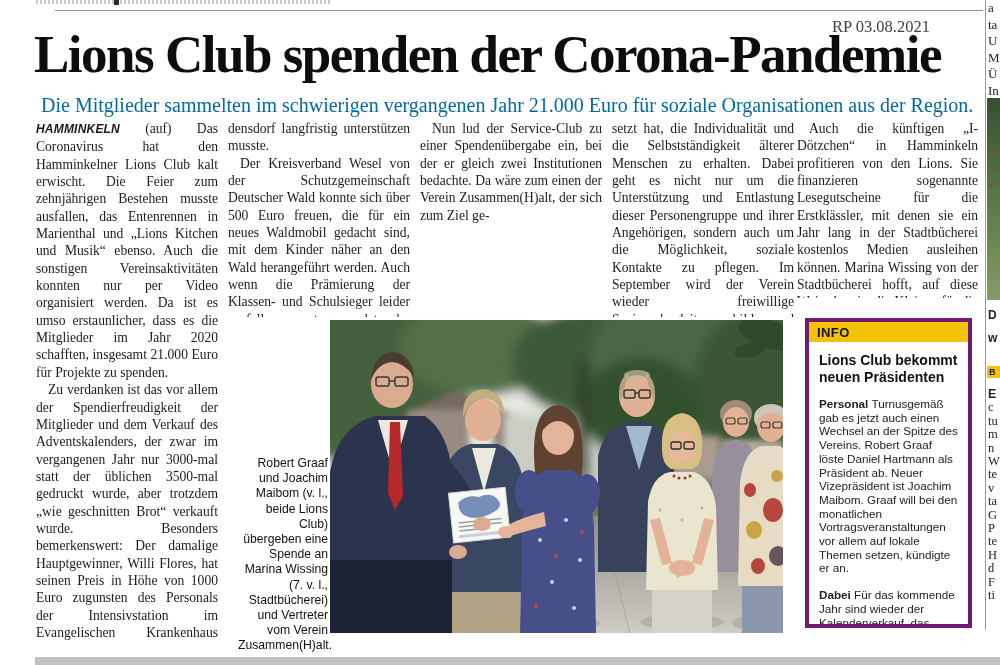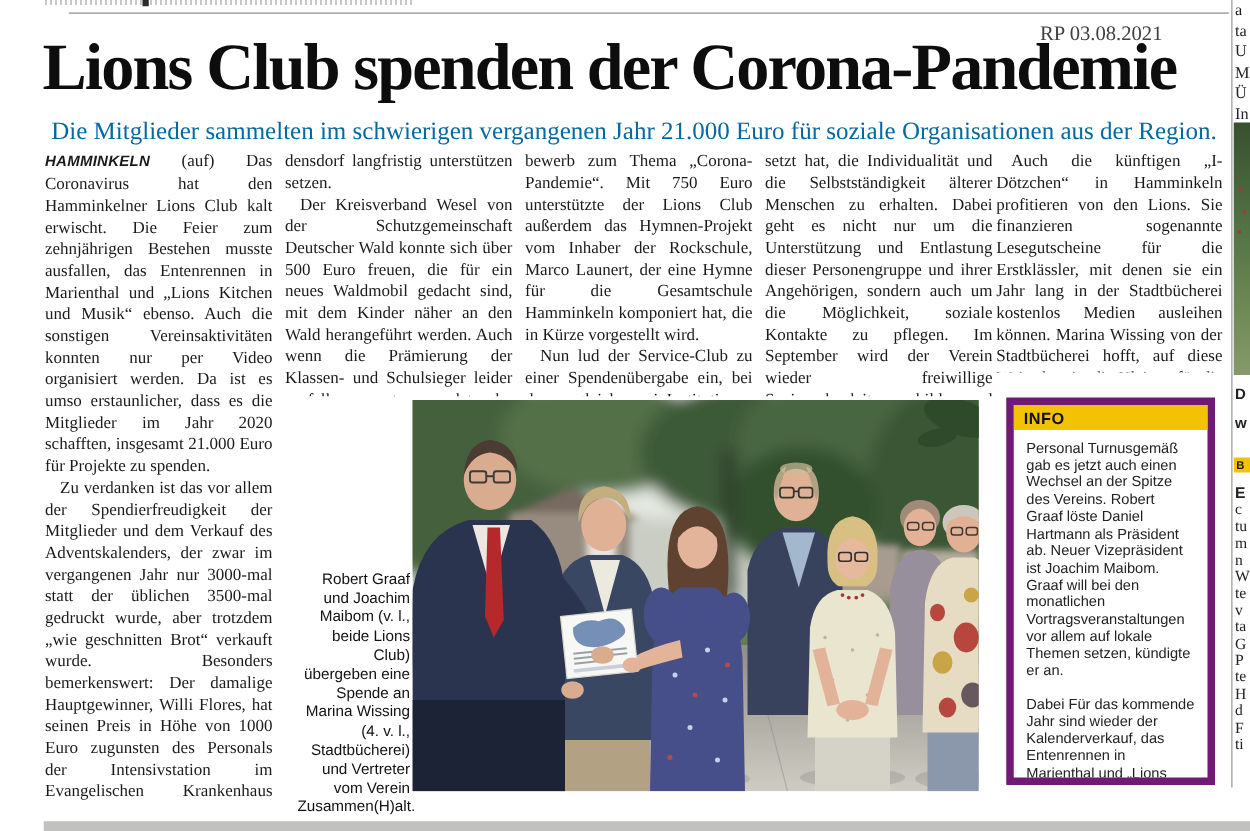--- a/index.html
+++ b/index.html
@@ -19,28 +19,28 @@
     font-weight:700;letter-spacing:-1.5px;color:#0d0d0d;font-family:"Liberation Serif",serif;}
   .subheadline{left:36px;top:88px;width:946px;margin:5px;font-size:20px;line-height:24px;color:#0369a1;}
   .col{top:120px;width:182px;font-size:13.6px;line-height:17.35px;
     text-align:justify;overflow:hidden;hyphens:auto;}
   .col p{margin:0;}
   .col p.ind{text-indent:12px;}
   .lead{font-family:"Liberation Sans",sans-serif;font-weight:700;font-size:12px;letter-spacing:.2px;font-style:italic;}
   .caption{left:238px;top:456px;width:90px;text-align:right;
     font-family:"Liberation Sans",sans-serif;font-size:12.2px;line-height:15.2px;color:#111;}
   .credit{font-size:7.6px;color:#3a3a3a;margin-top:3px;letter-spacing:.2px;}
-  .infobox{left:805px;top:318px;width:167px;height:310px;border:6px solid #701a75;
+  .infobox{left:805px;top:318px;width:167px;height:310px;border:4px solid #701a75;
     box-sizing:border-box;background:#fff;font-family:"Liberation Sans",sans-serif;overflow:hidden;}
   .info-head{height:20px;display:flex;align-items:center;padding:0 8px;
     font-weight:700;font-size:13px;letter-spacing:.4px;color:#111;}
   .info-body{padding:8px 10px 0 10px;}
   .info-title{font-weight:700;font-size:14px;line-height:16.5px;margin:2px 0 12px;color:#111;}
   .info-p{font-size:11.7px;line-height:13.7px;margin:0 0 13px;color:#222;}
-  .info-lead{font-weight:400;margin-top:12px;}
+  .info-lead{font-weight:700;margin-top:12px;}
   .vrule{left:985px;top:0;width:1px;height:630px;background:#9a9a9a;}
   .edge{left:988px;width:14px;overflow:hidden;color:#222;}
   .edge span{display:block;}
   .edge-top{top:0;height:96px;font-size:13px;line-height:16.5px;}
   .edge-green{left:987px;top:98px;width:13px;height:202px;
     background:linear-gradient(180deg,#37502f 0%,#4a6a3e 30%,#5d7c4a 55%,#6f8a55 75%,#87996a 100%);}
   .edge-dot{position:absolute;width:3px;height:3px;border-radius:50%;background:#a23c32;}
   .edge-mid{top:304px;height:52px;font-family:"Liberation Sans",sans-serif;
     font-weight:700;font-size:12px;line-height:23px;}
   .edge-yellow{left:987px;top:366px;width:13px;height:12px;
@@ -62,26 +62,25 @@
 <h1 class="abs headline">Lions Club spenden der Corona-Pandemie</h1>
 <p class="abs subheadline">Die Mitglieder sammelten im schwierigen vergangenen Jahr 21.000 Euro für soziale Organisationen aus der Region.</p>
 
 <div class="abs col" style="left:36px;height:522px;">
   <p><span class="lead">HAMMINKELN</span> <span>(auf)</span> <span>Das Coronavirus hat den Hamminkelner Lions Club kalt erwischt. Die Feier zum zehnjährigen Bestehen musste ausfallen, das Entenrennen in Marienthal und „Lions Kitchen und Musik“ ebenso. Auch die sonstigen Vereinsaktivitäten konnten nur per Video organisiert werden. Da ist es umso erstaunlicher, dass es die Mitglieder im Jahr 2020 schafften, insgesamt 21.000 Euro für Projekte zu spenden.</span></p>
   <p class="ind">Zu verdanken ist das vor allem der Spendierfreudigkeit der Mitglieder und dem Verkauf des Adventskalenders, der zwar im vergangenen Jahr nur 3000-mal statt der üblichen 3500-mal gedruckt wurde, aber trotzdem „wie geschnitten Brot“ verkauft wurde. Besonders bemerkenswert: Der damalige Hauptgewinner, Willi Flores, hat seinen Preis in Höhe von 1000 Euro zugunsten des Personals der Intensivstation im Evangelischen Krankenhaus Wesel gespendet. Das will nun eine zünftige Grillfete organisieren.</p>
 
 </div>
 
 <div class="abs col" style="left:228px;height:197px;">
-  <p>densdorf langfristig unterstützen setzen.</p>
+  <p>densdorf langfristig unterstützen musste.</p>
   <p class="ind">Der Kreisverband Wesel von der Schutzgemeinschaft Deutscher Wald konnte sich über 500 Euro freuen, die für ein neues Waldmobil gedacht sind, mit dem Kinder näher an den Wald herangeführt werden. Auch wenn die Prämierung der Klassen- und Schulsieger leider ausfallen musste, spendete der Lions Club dem Förderverein der Gesamtschule 800 Euro für den Lions-Malwett-</p>
 </div>
 
 <div class="abs col" style="left:420px;height:197px;">
-  <p>bewerb zum Thema „Corona-Pandemie“. Mit 750 Euro unterstützte der Lions Club außerdem das Hymnen-Projekt vom Inhaber der Rockschule, Marco Launert, der eine Hymne für die Gesamtschule Hamminkeln komponiert hat, die in Kürze vorgestellt wird.</p>
   <p class="ind">Nun lud der Service-Club zu einer Spendenübergabe ein, bei der er gleich zwei Institutionen bedachte. Da wäre zum einen der Verein Zusammen(H)alt, der sich zum Ziel ge-</p>
 </div>
 
 <div class="abs col" style="left:612px;height:197px;">
   <p>setzt hat, die Individualität und die Selbstständigkeit älterer Menschen zu erhalten. Dabei geht es nicht nur um die Unterstützung und Entlastung dieser Personengruppe und ihrer Angehörigen, sondern auch um die Möglichkeit, soziale Kontakte zu pflegen. Im September wird der Verein wieder freiwillige Seniorenbegleiter ausbilden und einen Teil der 1500 Euro für Referenten ausgeben. Außerdem hat der Verein Zusammen(H)alt ein Büro an der</p>
 </div>
 
 <div class="abs col" style="left:797px;width:181px;height:178px;">
   <p class="ind">Auch die künftigen „I-Dötzchen“ in Hamminkeln profitieren von den Lions. Sie finanzieren sogenannte Lesegutscheine für die Erstklässler, mit denen sie ein Jahr lang in der Stadtbücherei kostenlos Medien ausleihen können. Marina Wissing von der Stadtbücherei hofft, auf diese Weise bereits die Kleinen für die Bücherei begeistern zu können, um die Lesekompetenz zu steigern.</p>
 </div>
@@ -266,27 +265,28 @@
   <ellipse cx="176" cy="212" rx="8" ry="6" fill="#e4b49a"></ellipse>
   <ellipse cx="128" cy="232" rx="9" ry="7" fill="#d9ac8f"></ellipse>
 
   <g fill="#2f4a2a">
     <ellipse cx="438" cy="14" rx="30" ry="14" transform="rotate(18 438 14)"></ellipse>
     <ellipse cx="420" cy="30" rx="16" ry="7" transform="rotate(-12 420 30)"></ellipse>
   </g>
 </svg>
 
 <div class="abs caption">
-  <span>Robert Graaf und Joachim Maibom (v. l., beide Lions Club) übergeben eine Spende an Marina Wissing (4. v. l., Stadtbücherei) und Vertreter vom Verein Zusammen(H)alt.</span>
+  <span>Robert Graaf und Joachim Maibom (v. l., beide Lions Club) übergeben eine Spende an Marina Wissing (7. v. l., Stadtbücherei) und Vertreter vom Verein Zusammen(H)alt.</span>
   <div class="credit">FOTO: LINDEKAMP</div>
 </div>
 
 <div class="abs infobox">
   <div class="info-head" id="info-head" style="background: rgb(243, 194, 4);">INFO</div>
   <div class="info-body">
+    <div class="info-title">Lions Club bekommt neuen Präsidenten</div>
     <p class="info-p"><span class="info-lead">Personal</span> <span>Turnusgemäß gab es jetzt auch einen Wechsel an der Spitze des Vereins. Robert Graaf löste Daniel Hartmann als Präsident ab. Neuer Vizepräsident ist Joachim Maibom. Graaf will bei den monatlichen Vortragsveranstaltungen vor allem auf lokale Themen setzen, kündigte er an.</span></p>
     <p class="info-p"><span class="info-lead">Dabei</span> <span>Für das kommende Jahr sind wieder der Kalenderverkauf, das Entenrennen in Marienthal und „Lions Kitchen und Musik“ geplant. Dabei unterstützen Lions-Mitglieder Profis bei der Herstellung eines Vier-Gänge-Menüs und servieren es Gästen.</span></p>
   </div>
 </div>
 
 <div class="abs vrule"></div>
 
 <div class="abs edge edge-top">
   <span>a</span>
   <span>ta</span>

